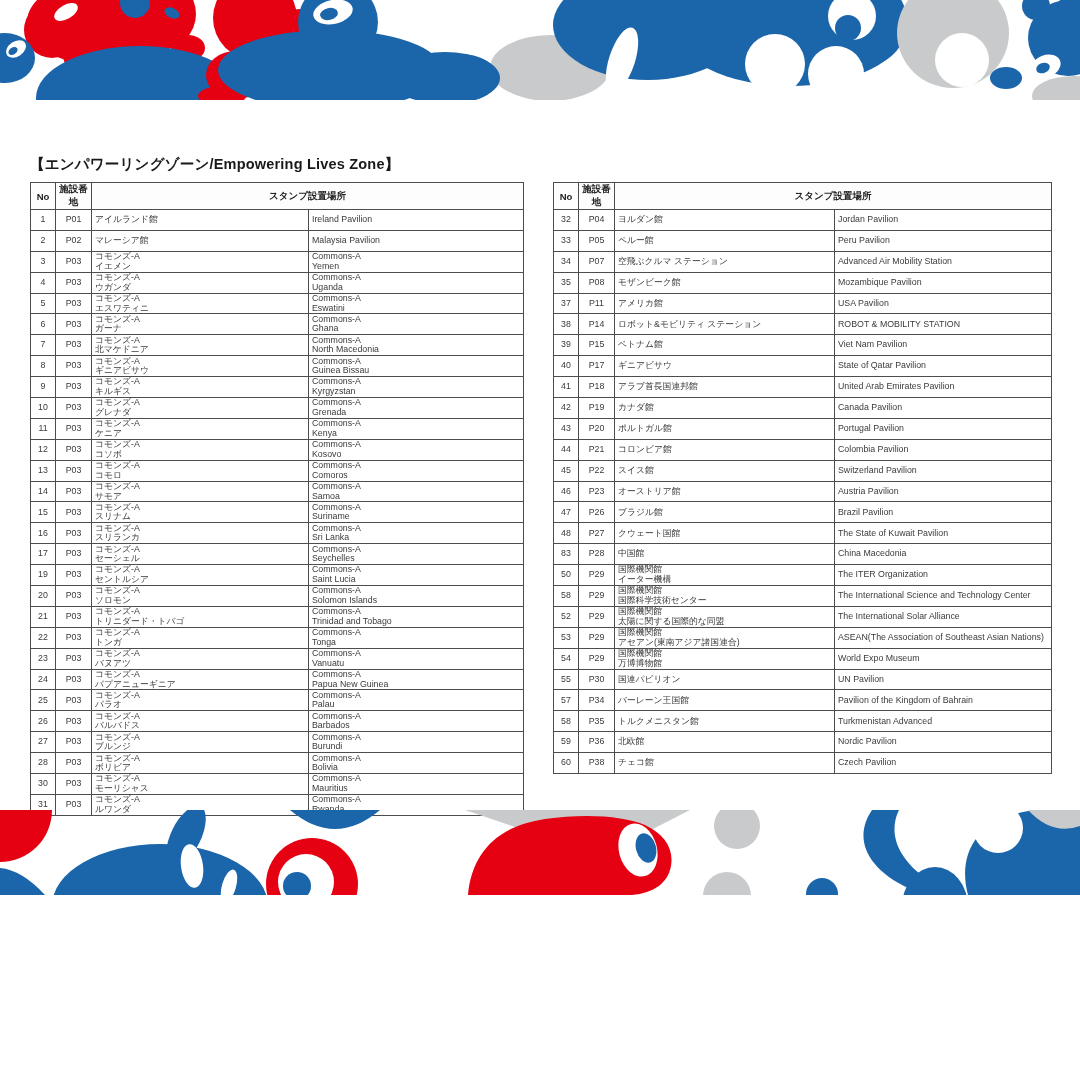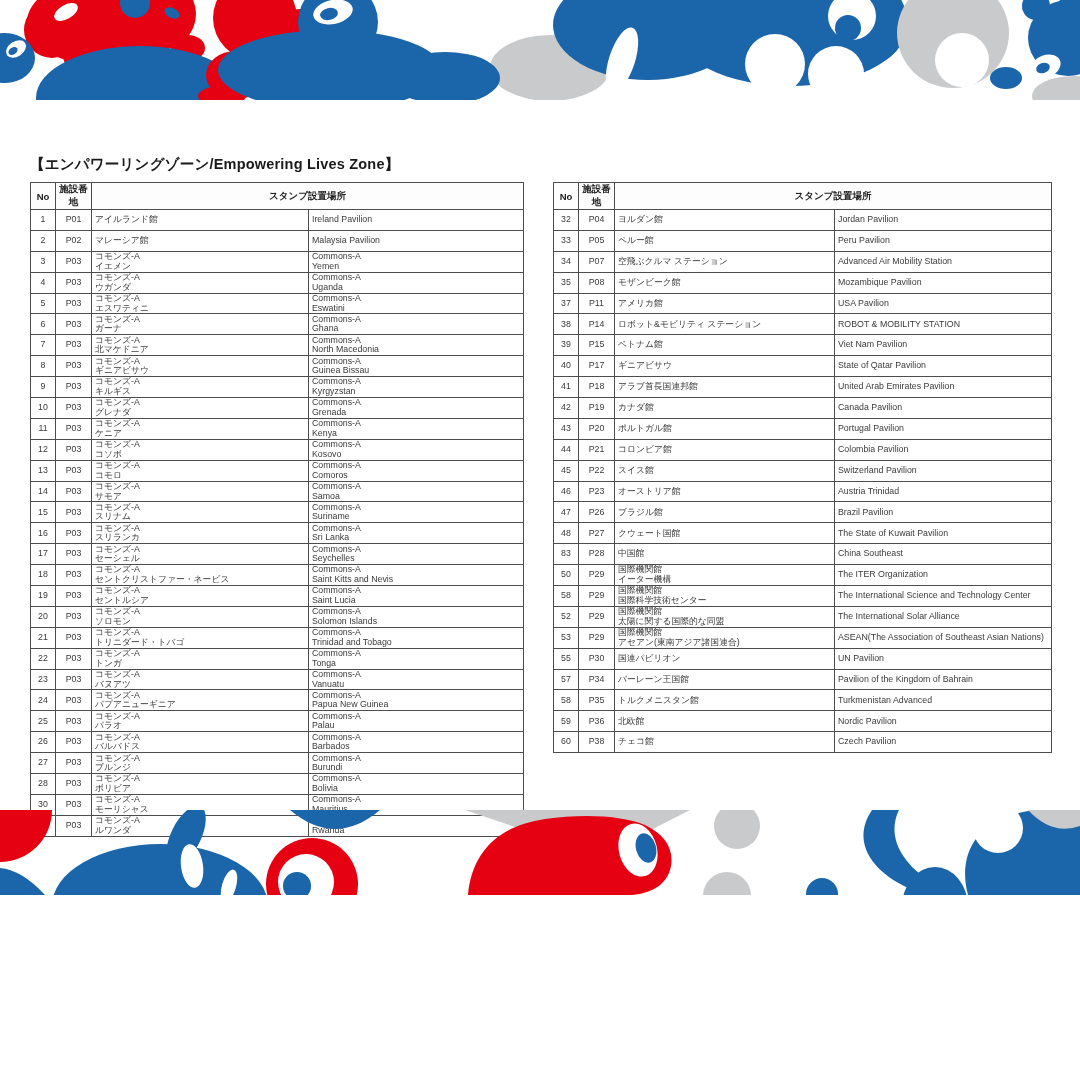--- a/index.html
+++ b/index.html
@@ -249,28 +249,20 @@
         </tr>
         <tr>
           <td class="col-no">17</td>
           <td class="col-code">P03</td>
           <td class="col-jp">コモンズ-A
 セーシェル</td>
           <td class="col-en">Commons-A
 Seychelles</td>
         </tr>
         <tr>
-          <td class="col-no">18</td>
-          <td class="col-code">P03</td>
-          <td class="col-jp">コモンズ-A
-セントクリストファー・ネービス</td>
-          <td class="col-en">Commons-A
-Saint Kitts and Nevis</td>
-        </tr>
-        <tr>
           <td class="col-no">19</td>
           <td class="col-code">P03</td>
           <td class="col-jp">コモンズ-A
 セントルシア</td>
           <td class="col-en">Commons-A
 Saint Lucia</td>
         </tr>
         <tr>
           <td class="col-no">20</td>
           <td class="col-code">P03</td>
@@ -452,39 +444,39 @@
         <tr>
           <td class="col-no">45</td>
           <td class="col-code">P22</td>
           <td class="col-jp">スイス館</td>
           <td class="col-en">Switzerland Pavilion</td>
         </tr>
         <tr>
           <td class="col-no">46</td>
           <td class="col-code">P23</td>
           <td class="col-jp">オーストリア館</td>
-          <td class="col-en">Austria Trinidad</td>
+          <td class="col-en">Austria Pavilion</td>
         </tr>
         <tr>
           <td class="col-no">47</td>
           <td class="col-code">P26</td>
           <td class="col-jp">ブラジル館</td>
           <td class="col-en">Brazil Pavilion</td>
         </tr>
         <tr>
           <td class="col-no">48</td>
           <td class="col-code">P27</td>
           <td class="col-jp">クウェート国館</td>
           <td class="col-en">The State of Kuwait Pavilion</td>
         </tr>
         <tr>
           <td class="col-no">83</td>
           <td class="col-code">P28</td>
           <td class="col-jp">中国館</td>
-          <td class="col-en">China Southeast</td>
+          <td class="col-en">China Macedonia</td>
         </tr>
         <tr>
           <td class="col-no">50</td>
           <td class="col-code">P29</td>
           <td class="col-jp">国際機関館
 イーター機構</td>
           <td class="col-en">The ITER Organization</td>
         </tr>
         <tr>
           <td class="col-no">58</td>
@@ -501,20 +493,27 @@
           <td class="col-en">The International Solar Alliance</td>
         </tr>
         <tr>
           <td class="col-no">53</td>
           <td class="col-code">P29</td>
           <td class="col-jp">国際機関館
 アセアン(東南アジア諸国連合)</td>
           <td class="col-en">ASEAN(The Association of Southeast Asian Nations)</td>
         </tr>
         <tr>
+          <td class="col-no">54</td>
+          <td class="col-code">P29</td>
+          <td class="col-jp">国際機関館
+万博博物館</td>
+          <td class="col-en">World Expo Museum</td>
+        </tr>
+        <tr>
           <td class="col-no">55</td>
           <td class="col-code">P30</td>
           <td class="col-jp">国連パビリオン</td>
           <td class="col-en">UN Pavilion</td>
         </tr>
         <tr>
           <td class="col-no">57</td>
           <td class="col-code">P34</td>
           <td class="col-jp">バーレーン王国館</td>
           <td class="col-en">Pavilion of the Kingdom of Bahrain</td>

